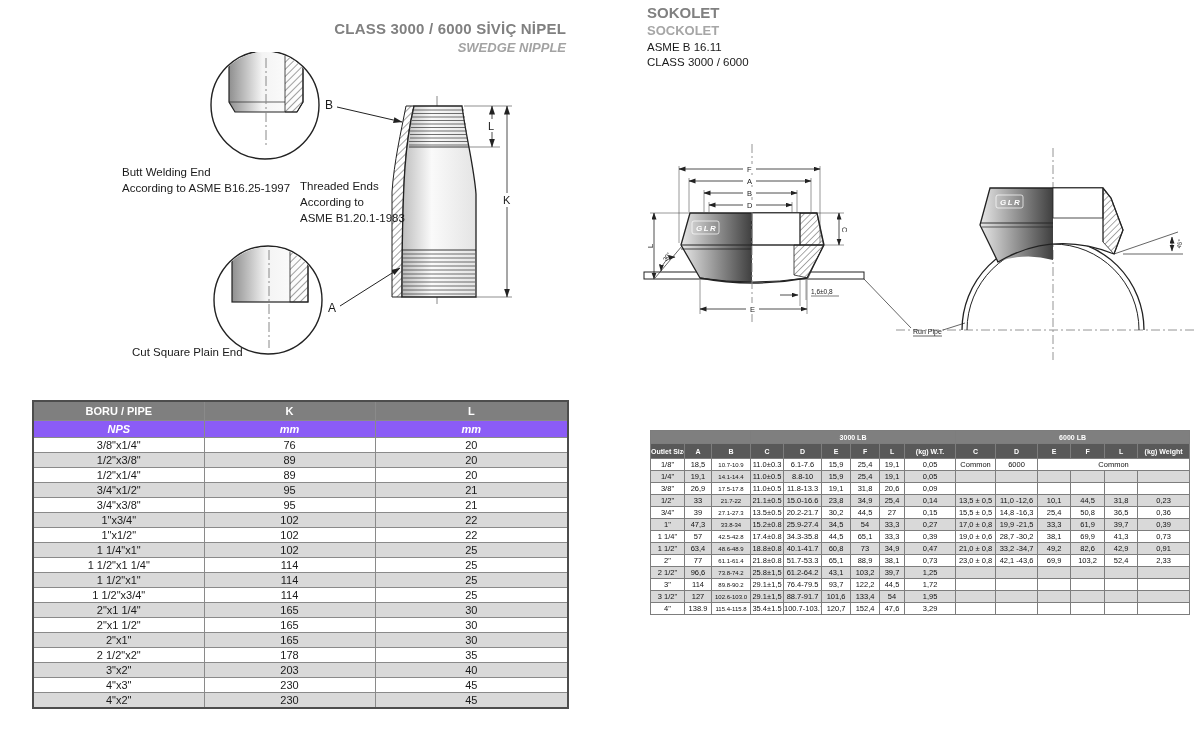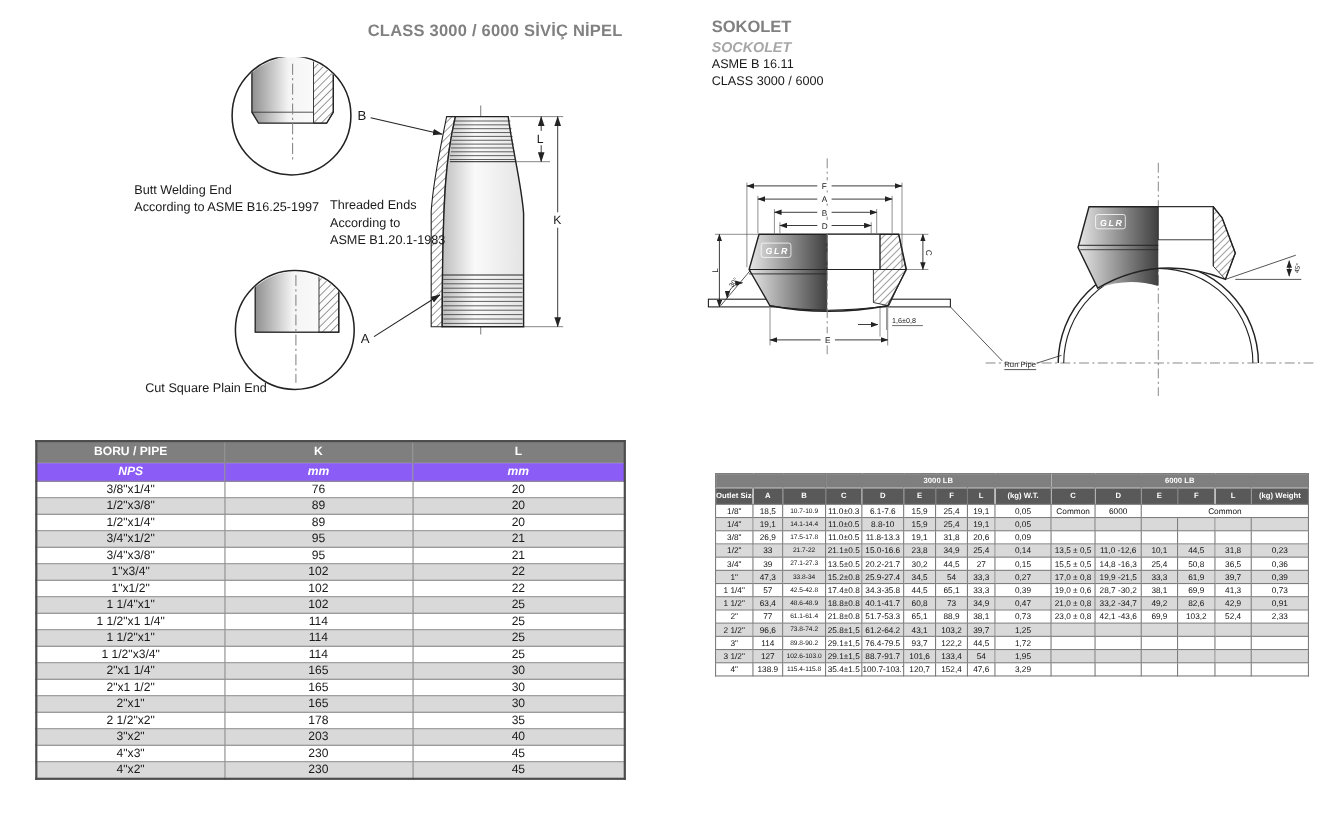--- a/index.html
+++ b/index.html
@@ -2,23 +2,23 @@
 <html><head>
 <meta charset="utf-8">
 <style>
   html,body{margin:0;padding:0;background:#fff;}
   .page{position:relative;width:1200px;height:740px;background:#fff;overflow:hidden;
         font-family:"Liberation Sans",sans-serif;color:#1a1a1a;padding-left:42px;}
   
   .hdr-left{position:absolute;left:200px;top:20px;width:366px;text-align:right;}
   .hdr-left .t1{font-size:15px;font-weight:bold;color:#808080;letter-spacing:.2px;}
   .hdr-left .t2{font-size:13px;font-weight:bold;font-style:italic;color:#a3a3a3;margin-top:3px;}
-  .hdr-right{position:absolute;left:647px;top:16px;}
+  .hdr-right{position:absolute;left:647px;top:4px;}
   .hdr-right .t1{font-size:15px;font-weight:bold;color:#808080;}
-  .hdr-right .t2{font-size:13px;font-weight:bold;font-style:italic;color:#a6a6a6;margin-top:2px;}
+  .hdr-right .t2{font-size:13px;font-weight:bold;color:#a6a6a6;margin-top:2px;}
   .hdr-right .t3,.hdr-right .t4{font-size:11.5px;color:#1a1a1a;margin-top:3px;}
   
   .ltable{position:absolute;left:32px;top:400px;border-collapse:collapse;table-layout:fixed;
           width:535px;border:2px solid #4d4d4d;}
   .ltable th,.ltable td{border:1px solid #8a8a8a;text-align:center;padding:0;margin-top:29px;}
   .ltable tr.h1 th{background:#7f7f7f;color:#fff;font-size:11px;font-weight:bold;height:18px;}
   .ltable tr.h2 th{background:#8b5cf6;color:#fff;font-size:11px;font-weight:bold;font-style:italic;height:16px;}
   .ltable tbody td{font-size:11px;height:14px;color:#1a1a1a;}
   .ltable tbody tr.alt{background:#d9d9d9;}
   
@@ -33,20 +33,21 @@
   .footnote{position:absolute;left:30px;top:748px;font-size:9.5px;color:#1a1a1a;}
   svg text{font-family:"Liberation Sans",sans-serif;}
 </style>
 </head>
 <body>
 
 <div class="page">
 
   <div class="hdr-left">
     <div class="t1">CLASS 3000 / 6000 SİVİÇ NİPEL</div>
+    <div class="t2">SWEDGE NIPPLE</div>
   </div>
   <div class="hdr-right">
     <div class="t1">SOKOLET</div>
     <div class="t2">SOCKOLET</div>
     <div class="t3">ASME B 16.11</div>
     <div class="t4">CLASS 3000 / 6000</div>
   </div>
 
   <svg width="460" height="340" viewBox="0 0 460 340" style="position:absolute;left:118px;top:52px">
     <defs>

